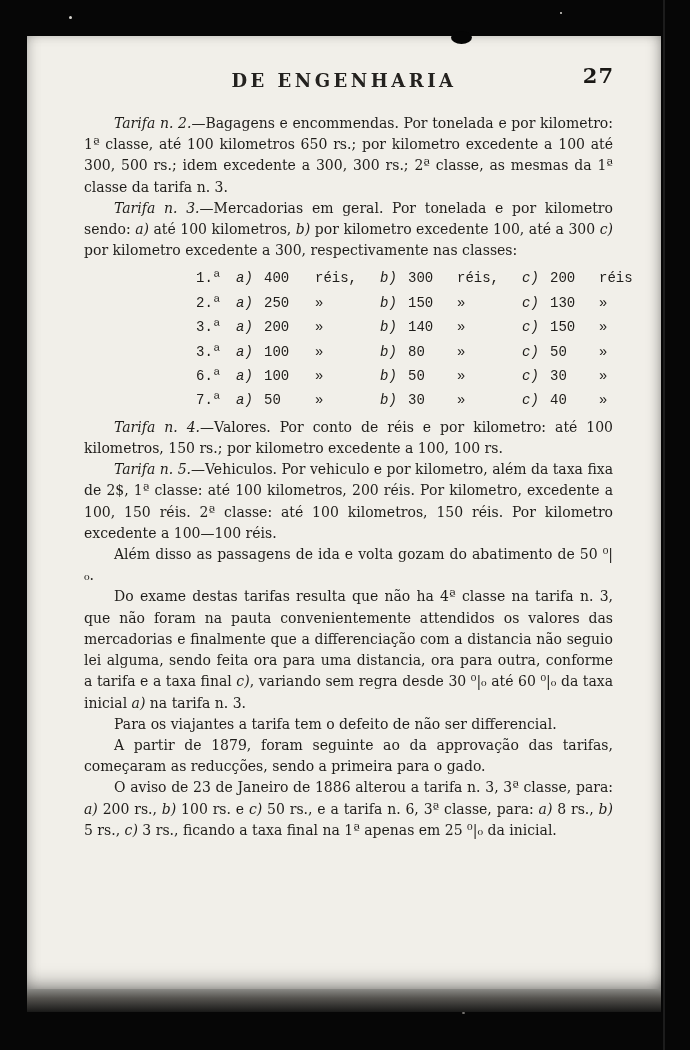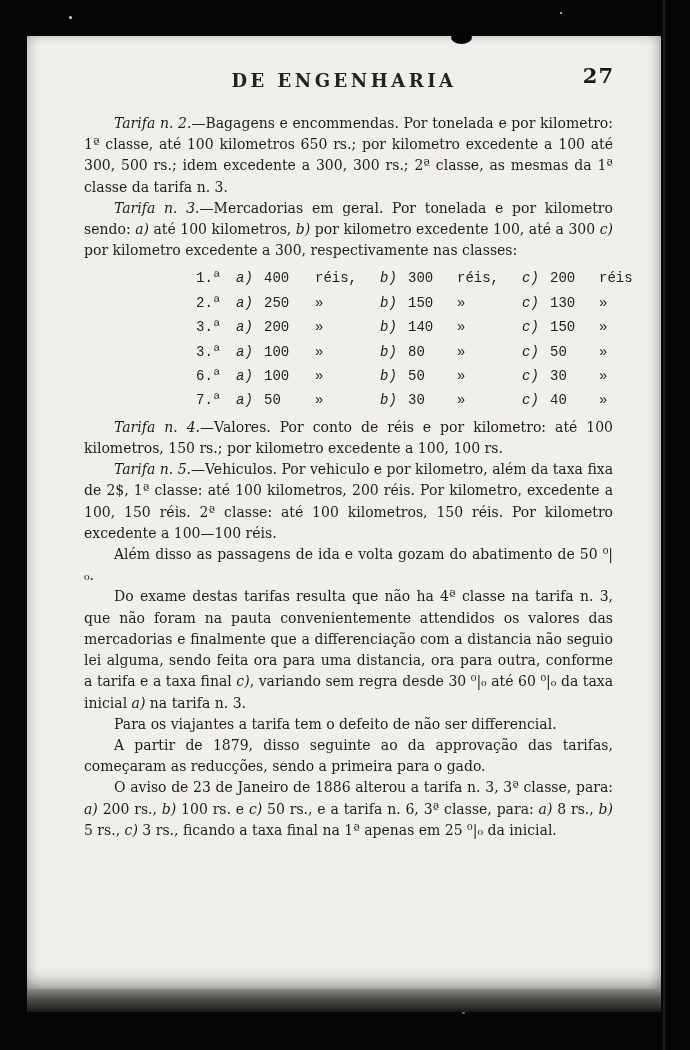--- a/index.html
+++ b/index.html
@@ -147,21 +147,21 @@
           <span class="tcell val">40</span>
           <span class="tcell unit">»</span>
         </div>
       </div>
     <div id="paras-bottom">
         <p class="para"><span class="it">Tarifa n. 4.</span><span>—Valores. Por conto de réis e por kilometro: até 100 kilometros, 150 rs.; por kilometro excedente a 100, 100 rs.</span></p>
         <p class="para"><span class="it">Tarifa n. 5.</span><span>—Vehiculos. Por vehiculo e por kilometro, além da taxa fixa de 2$, 1ª classe: até 100 kilometros, 200 réis. Por kilometro, excedente a 100, 150 réis. 2ª classe: até 100 kilometros, 150 réis. Por kilometro excedente a 100—100 réis.</span></p>
         <p class="para"><span>Além disso as passagens de ida e volta gozam do abatimento de 50 ⁰|₀.</span></p>
         <p class="para"><span>Do exame destas tarifas resulta que não ha 4ª classe na tarifa n. 3, que não foram na pauta convenientemente attendidos os valores das mercadorias e finalmente que a differenciação com a distancia não seguio lei alguma, sendo feita ora para uma distancia, ora para outra, conforme a tarifa e a taxa final </span><span class="it">c)</span><span>, variando sem regra desde 30 ⁰|₀ até 60 ⁰|₀ da taxa inicial </span><span class="it">a)</span><span> na tarifa n. 3.</span></p>
         <p class="para"><span>Para os viajantes a tarifa tem o defeito de não ser differencial.</span></p>
-        <p class="para"><span>A partir de 1879, disso seguinte ao da approvação das tarifas, começaram as reducções, sendo a primeira para o gado.</span></p>
+        <p class="para"><span>A partir de 1879, foram seguinte ao da approvação das tarifas, começaram as reducções, sendo a primeira para o gado.</span></p>
         <p class="para"><span>O aviso de 23 de Janeiro de 1886 alterou a tarifa n. 3, 3ª classe, para: </span><span class="it">a)</span><span> 200 rs., </span><span class="it">b)</span><span> 100 rs. e </span><span class="it">c)</span><span> 50 rs., e a tarifa n. 6, 3ª classe, para: </span><span class="it">a)</span><span> 8 rs., </span><span class="it">b)</span><span> 5 rs., </span><span class="it">c)</span><span> 3 rs., ficando a taxa final na 1ª apenas em 25 ⁰|₀ da inicial.</span></p>
       </div>
   </div>
 </div>
 
 <div class="bottom-strip"></div>
 <div class="blob"></div>
 <div class="speck s1"></div>
 <div class="speck s2"></div>
 <div class="speck s3"></div>

